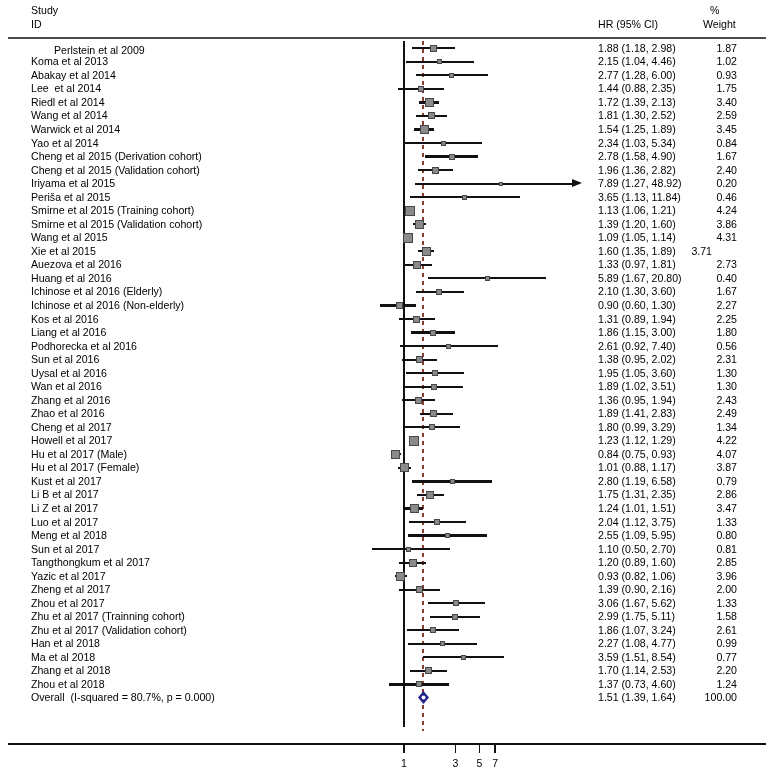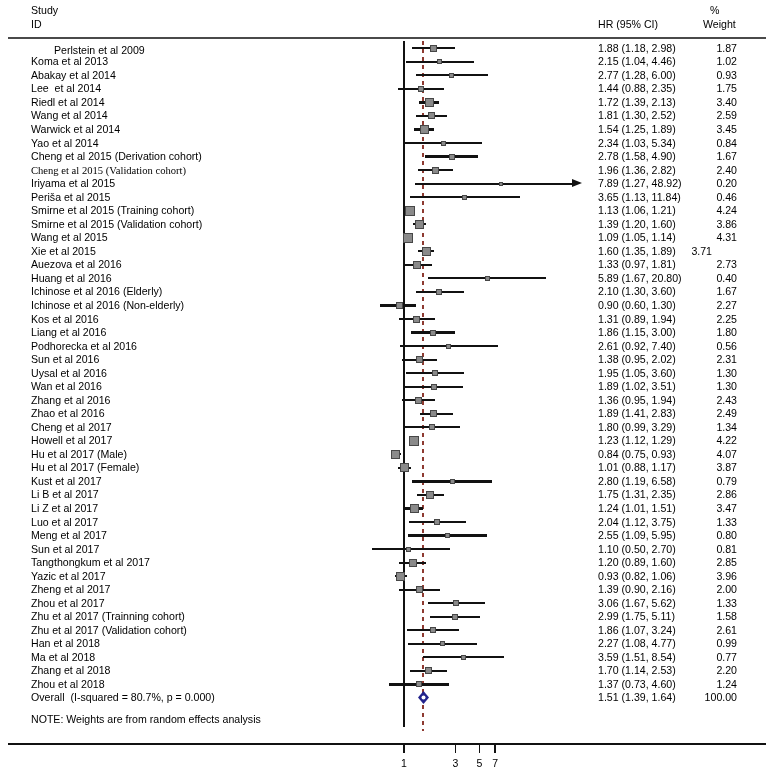--- a/index.html
+++ b/index.html
@@ -78,21 +78,21 @@
       <div class="t" style="left: 31px; top: 136.545px;">Yao et al 2014</div>
       <div class="ci" style="left: 405.384px; top: 141.945px; width: 77.0451px; background: rgb(17, 17, 17);"></div>
       <div class="sq" style="left: 441.301px; top: 140.545px; width: 5px; height: 5px; background: rgb(138, 138, 138); border-color: rgb(71, 71, 71);"></div>
       <div class="t" style="left: 598px; top: 136.545px;">2.34 (1.03, 5.34)</div>
       <div class="t wt" style="left: 695px; top: 136.545px;">0.84</div>
       <div class="t" style="left: 31px; top: 150.08px;">Cheng et al 2015 (Derivation cohort)</div>
       <div class="ci" style="left: 425.415px; top: 155.48px; width: 52.9879px; background: rgb(17, 17, 17);"></div>
       <div class="sq" style="left: 448.868px; top: 153.58px; width: 6px; height: 6px; background: rgb(138, 138, 138); border-color: rgb(71, 71, 71);"></div>
       <div class="t" style="left: 598px; top: 150.08px;">2.78 (1.58, 4.90)</div>
       <div class="t wt" style="left: 695px; top: 150.08px;">1.67</div>
-      <div class="t" style="left: 31px; top: 163.615px; font-family: Liberation Serif, serif;">Cheng et al 2015 (Validation cohort)</div>
+      <div class="t" style="left: 31px; top: 163.615px;">Cheng et al 2015 (Validation cohort)</div>
       <div class="ci" style="left: 418.395px; top: 169.015px; width: 34.1414px; background: rgb(17, 17, 17);"></div>
       <div class="sq" style="left: 432.005px; top: 166.615px; width: 7px; height: 7px; background: rgb(138, 138, 138); border-color: rgb(71, 71, 71);"></div>
       <div class="t" style="left: 598px; top: 163.615px;">1.96 (1.36, 2.82)</div>
       <div class="t wt" style="left: 695px; top: 163.615px;">2.40</div>
       <div class="t" style="left: 31px; top: 177.15px;">Iriyama et al 2015</div>
       <div class="ci" style="left: 415.19px; top: 182.55px; width: 156.81px; background: rgb(17, 17, 17);"></div>
       <div class="arrow" style="left: 572px; top: 179.15px;"></div>
       <div class="sq" style="left: 498.705px; top: 181.65px; width: 4px; height: 4px; background: rgb(138, 138, 138); border-color: rgb(71, 71, 71);"></div>
       <div class="t" style="left: 598px; top: 177.15px;">7.89 (1.27, 48.92)</div>
       <div class="t wt" style="left: 695px; top: 177.15px;">0.20</div>
@@ -214,21 +214,21 @@
       <div class="t" style="left: 31px; top: 501.99px;">Li Z et al 2017</div>
       <div class="ci" style="left: 404.466px; top: 507.39px; width: 18.8279px; background: rgb(17, 17, 17);"></div>
       <div class="sq" style="left: 409.571px; top: 503.99px; width: 9px; height: 9px; background: rgb(138, 138, 138); border-color: rgb(71, 71, 71);"></div>
       <div class="t" style="left: 598px; top: 501.99px;">1.24 (1.01, 1.51)</div>
       <div class="t wt" style="left: 695px; top: 501.99px;">3.47</div>
       <div class="t" style="left: 31px; top: 515.525px;">Luo et al 2017</div>
       <div class="ci" style="left: 409.306px; top: 520.925px; width: 56.5749px; background: rgb(17, 17, 17);"></div>
       <div class="sq" style="left: 434.378px; top: 519.025px; width: 6px; height: 6px; background: rgb(138, 138, 138); border-color: rgb(71, 71, 71);"></div>
       <div class="t" style="left: 598px; top: 515.525px;">2.04 (1.12, 3.75)</div>
       <div class="t wt" style="left: 695px; top: 515.525px;">1.33</div>
-      <div class="t" style="left: 31px; top: 529.06px;">Meng et al 2017</div>
+      <div class="t" style="left: 31px; top: 529.06px;">Meng et al 2018</div>
       <div class="ci" style="left: 408.035px; top: 534.46px; width: 79.4584px; background: rgb(17, 17, 17);"></div>
       <div class="sq" style="left: 445.325px; top: 533.06px; width: 5px; height: 5px; background: rgb(138, 138, 138); border-color: rgb(71, 71, 71);"></div>
       <div class="t" style="left: 598px; top: 529.06px;">2.55 (1.09, 5.95)</div>
       <div class="t wt" style="left: 695px; top: 529.06px;">0.80</div>
       <div class="t" style="left: 31px; top: 542.595px;">Sun et al 2017</div>
       <div class="ci" style="left: 371.549px; top: 547.995px; width: 78.952px; background: rgb(17, 17, 17);"></div>
       <div class="sq" style="left: 405.962px; top: 546.595px; width: 5px; height: 5px; background: rgb(138, 138, 138); border-color: rgb(71, 71, 71);"></div>
       <div class="t" style="left: 598px; top: 542.595px;">1.10 (0.50, 2.70)</div>
       <div class="t wt" style="left: 695px; top: 542.595px;">0.81</div>
       <div class="t" style="left: 31px; top: 556.13px;">Tangthongkum et al 2017</div>
@@ -283,21 +283,20 @@
       <div class="t wt" style="left: 695px; top: 677.945px;">1.24</div>
       <div class="t" style="left: 31px; top: 691.48px;">Overall  (I-squared = 80.7%, p = 0.000)</div>
       <svg width="11" height="13" style="position: absolute; left: 417.794px; top: 691.48px;">
         <polygon points="5.5,0 11,6.5 5.5,13 0,6.5" fill="#23238c"></polygon>
         <circle cx="5.5" cy="6.5" r="2" fill="#ffffff"></circle>
       </svg>
       <div class="t" style="left: 598px; top: 691.48px;">1.51 (1.39, 1.64)</div>
       <div class="t wt" style="left: 695px; top: 691.48px;">100.00</div>
     </div>
 
-  <div class="t" style="left:31px;top:713px;">NOTE: Weights are from random effects analysis</div>
 
   <div class="axis-rule" style="top:743px;"></div>
   <div id="axis-layer">
       <div class="tick" style="left: 403.2px; top: 745.4px;"></div>
       <div class="ticklab" style="left: 394px; top: 757px;">1</div>
       <div class="tick" style="left: 454.634px; top: 745.4px;"></div>
       <div class="ticklab" style="left: 445.434px; top: 757px;">3</div>
       <div class="tick" style="left: 478.549px; top: 745.4px;"></div>
       <div class="ticklab" style="left: 469.349px; top: 757px;">5</div>
       <div class="tick" style="left: 494.302px; top: 745.4px;"></div>

